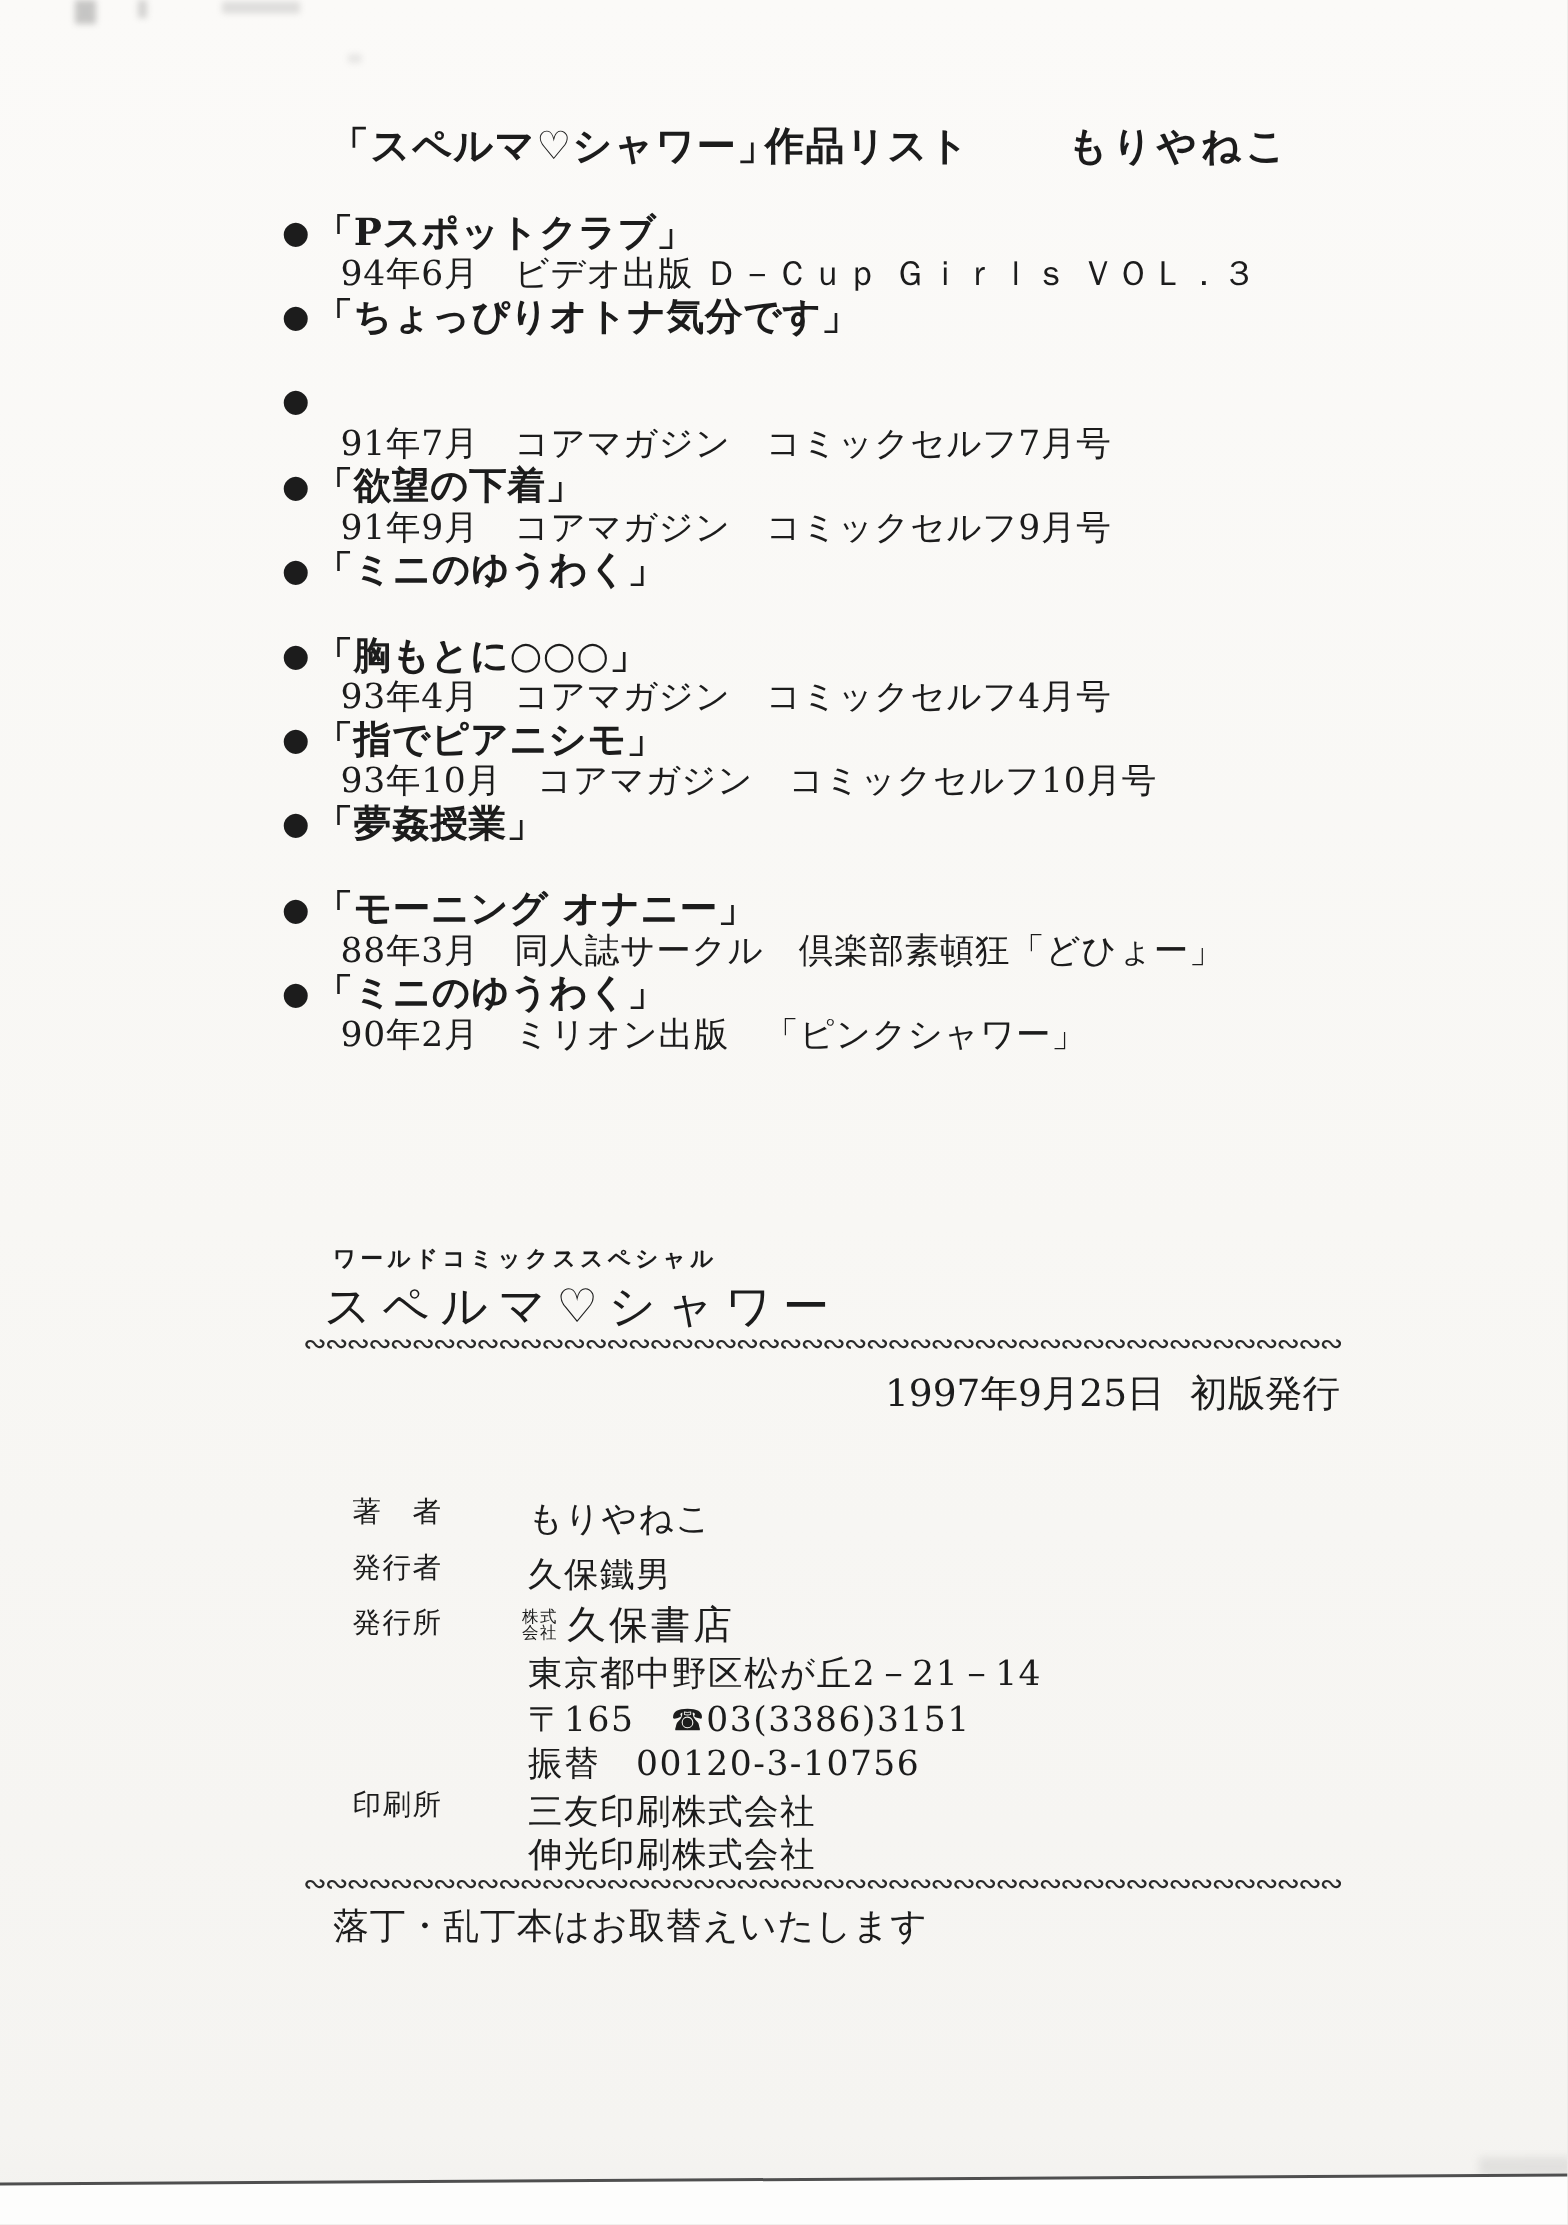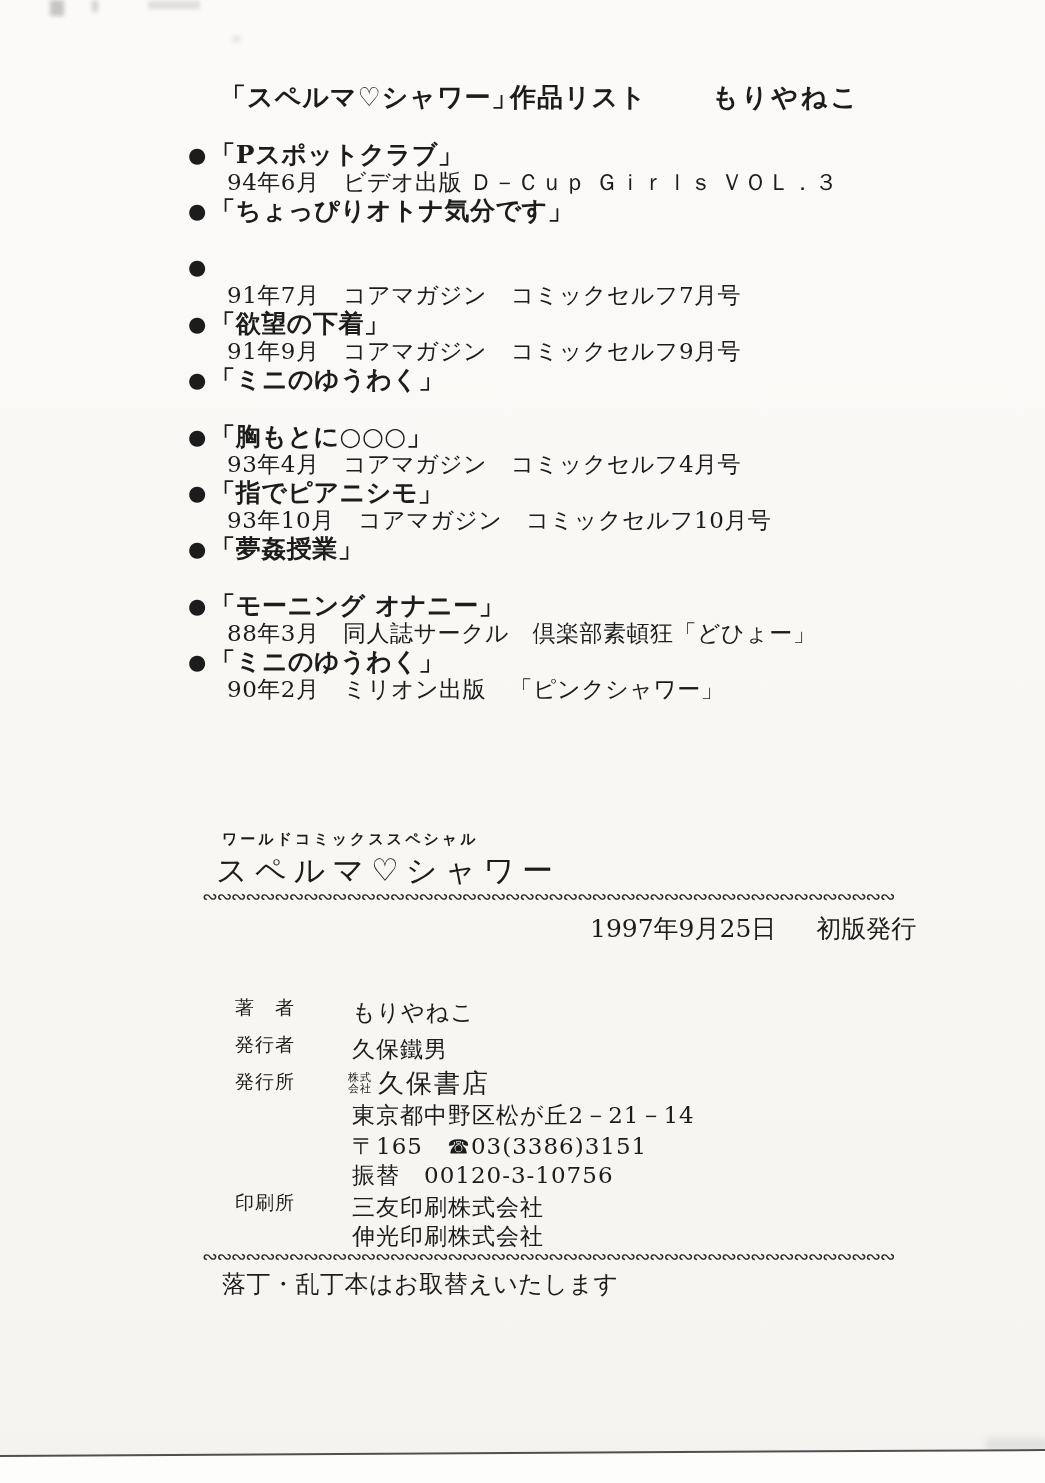--- a/index.html
+++ b/index.html
@@ -25,21 +25,21 @@
   .bullet{font-size:21px;line-height:1;margin-right:4px;transform:translateY(1px);font-family:"DejaVu Sans","Liberation Sans",sans-serif;}
   .work-title{font-size:25px;font-weight:700;letter-spacing:0.5px;white-space:nowrap;}
   .work-detail{height:28.2px;padding-left:39px;font-size:23px;letter-spacing:0.5px;white-space:nowrap;display:flex;align-items:center;}
   
   .abs{position:absolute;white-space:nowrap;}
   .series{left:222px;top:830px;font-size:15px;letter-spacing:3px;font-weight:600;}
   .book-title{left:216px;top:850px;font-size:31px;letter-spacing:7px;}
   .divider{left:202px;width:692px;height:18px;overflow:hidden;font-family:"DejaVu Sans","Liberation Sans",sans-serif;font-size:19px;line-height:16px;letter-spacing:-1.5px;color:#2a2a2a;}
   .div1{top:888px;}
   .div2{top:1248px;}
-  .dateline{left:590px;top:912px;font-size:25px;display:flex;gap:40px;}
+  .dateline{left:590px;top:912px;font-size:25px;display:flex;gap:17px;}
   .c-label{font-size:19px;letter-spacing:1px;}
   .c-val{font-size:23px;letter-spacing:1px;}
   .lab-author{left:235px;top:995px;}   .val-author{left:352px;top:997px;}
   .lab-pub{left:235px;top:1032px;}     .val-pub{left:352px;top:1034px;}
   .lab-office{left:235px;top:1069px;}
   .corp{left:348px;top:1072px;display:inline-flex;flex-direction:column;font-size:11px;line-height:11px;letter-spacing:1px;}
   .val-office{left:378px;top:1066px;font-size:26px;letter-spacing:2px;}
   .val-addr{left:352px;top:1100px;}
   .val-tel{left:352px;top:1131px;}
   .val-furikae{left:352px;top:1160px;}

